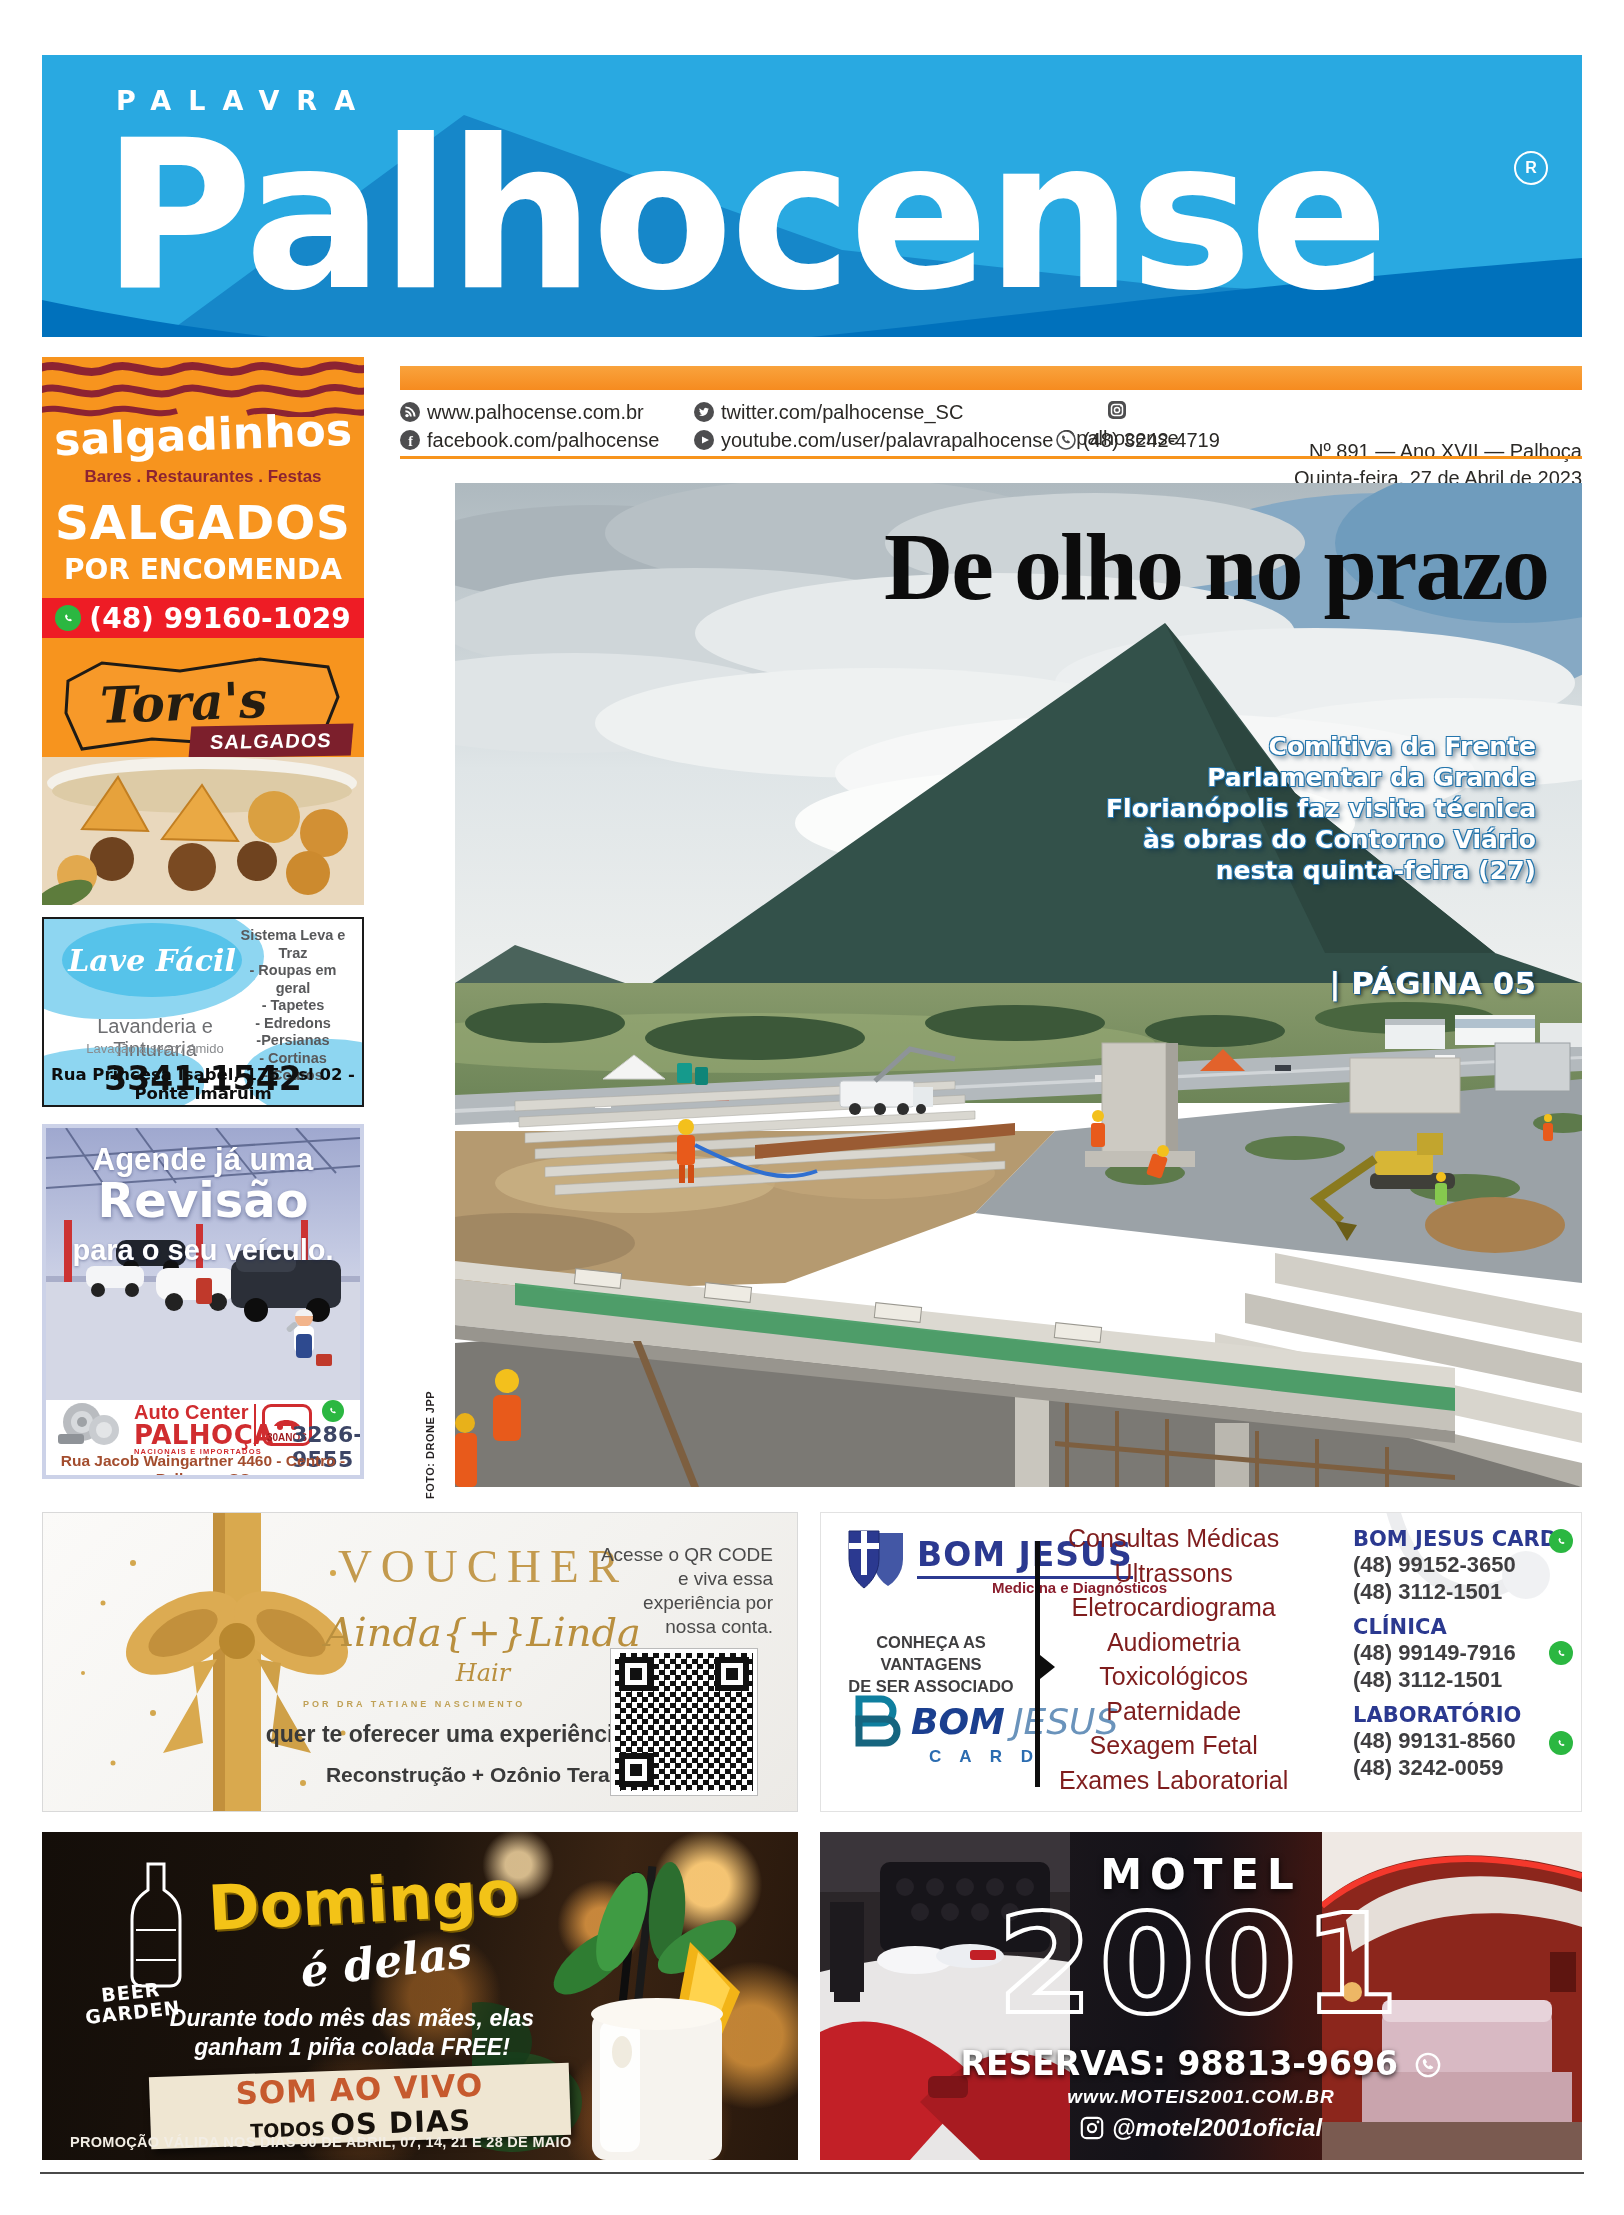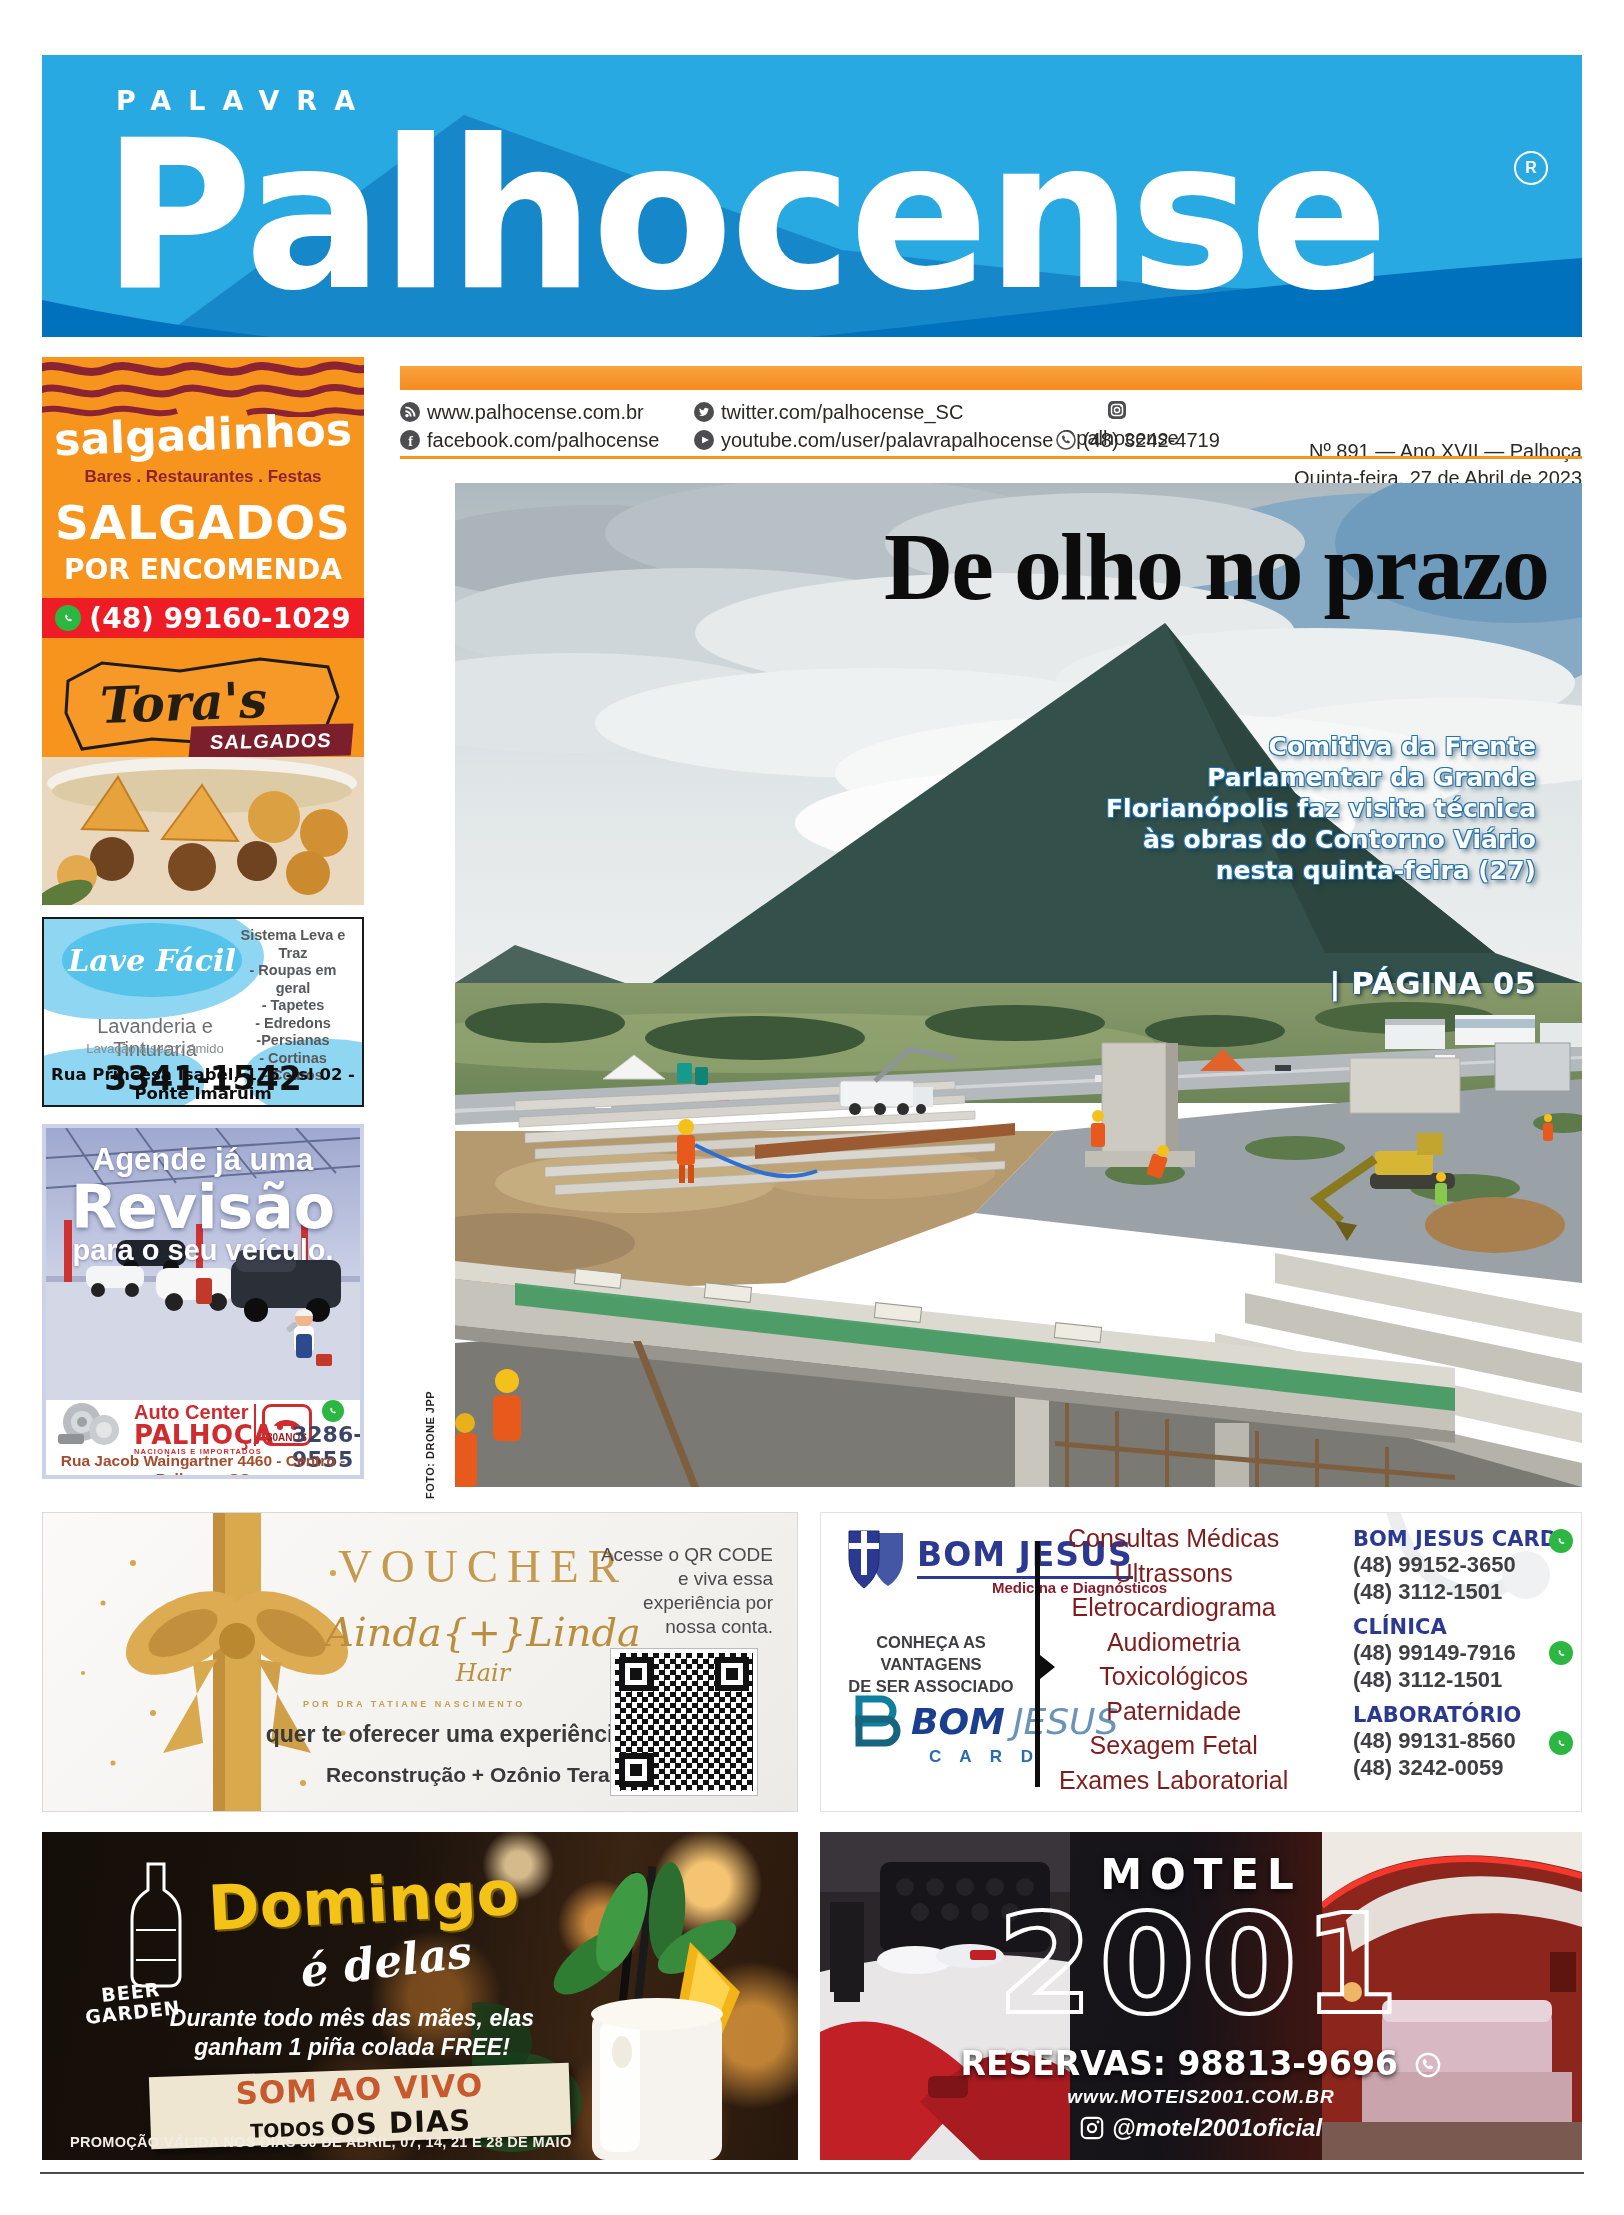--- a/index.html
+++ b/index.html
@@ -56,21 +56,21 @@
   #lave-tag{left:16px;top:96px;width:190px;text-align:center;color:#6d6e71;font-size:20px;}
   #lave-tag2{left:16px;top:122px;width:190px;text-align:center;color:#8a8c8f;font-size:13px;}
   #lave-list{right:10px;top:8px;width:118px;text-align:center;color:#58595b;font-weight:bold;font-size:14.5px;line-height:17.5px;}
   #lave-phone{left:0;top:140px;width:100%;text-align:center;color:#111;font-weight:900;font-size:33px;font-family:"DejaVu Sans",sans-serif;}
   #lave-addr{left:0;bottom:2px;width:100%;text-align:center;color:#0d0d0d;font-weight:900;font-size:16.5px;font-family:"DejaVu Sans",sans-serif;}
 
   
   #ad-auto{left:42px;top:1124px;width:322px;height:355px;background:#fff;border:4px solid #ccd2e8;box-sizing:border-box;}
   #auto-photo{left:0;top:0;width:314px;height:272px;background:linear-gradient(180deg,#9fa8cf 0%,#c3c9e2 45%,#d8dbe9 70%,#cfd3e2 100%);overflow:hidden;}
   #auto-t1{left:0;top:14px;width:100%;text-align:center;color:#fff;font-size:31px;font-weight:600;text-shadow:0 1px 3px rgba(20,30,80,.4);}
-  #auto-t2{left:0;top:44px;width:100%;text-align:center;color:#fff;font-size:60px;font-weight:900;font-family:"DejaVu Sans",sans-serif;text-shadow:0 2px 4px rgba(20,30,80,.45);}
+  #auto-t2{left:0;top:44px;width:100%;text-align:center;color:#fff;font-size:48px;font-weight:900;font-family:"DejaVu Sans",sans-serif;text-shadow:0 2px 4px rgba(20,30,80,.45);}
   #auto-t3{left:0;top:106px;width:100%;text-align:center;color:#fff;font-size:29px;font-weight:600;text-shadow:0 1px 3px rgba(20,30,80,.4);}
   #auto-strip{left:0;top:272px;width:314px;height:50px;background:#fff;}
   #auto-brand{left:88px;top:2px;line-height:1;}
   #auto-brand .b1{color:#d02c2f;font-weight:bold;font-size:20px;}
   #auto-brand .b2{color:#d02c2f;font-weight:900;font-size:26px;letter-spacing:.5px;font-family:"DejaVu Sans",sans-serif;}
   #auto-brand .b3{color:#d02c2f;font-size:7.5px;letter-spacing:1.2px;font-weight:bold;}
   #auto-div{left:208px;top:4px;width:2px;height:42px;background:#d02c2f;}
   #auto-badge{left:216px;top:4px;width:50px;height:42px;border:3px solid #d02c2f;border-radius:9px;box-sizing:border-box;display:flex;flex-direction:column;align-items:center;justify-content:flex-end;}
   #auto-badge .anos{color:#9e1b1f;font-weight:900;font-size:10px;line-height:11px;}
   #auto-phone{left:246px;top:22px;color:#3c4565;font-weight:900;font-size:22px;font-family:"DejaVu Sans",sans-serif;}

